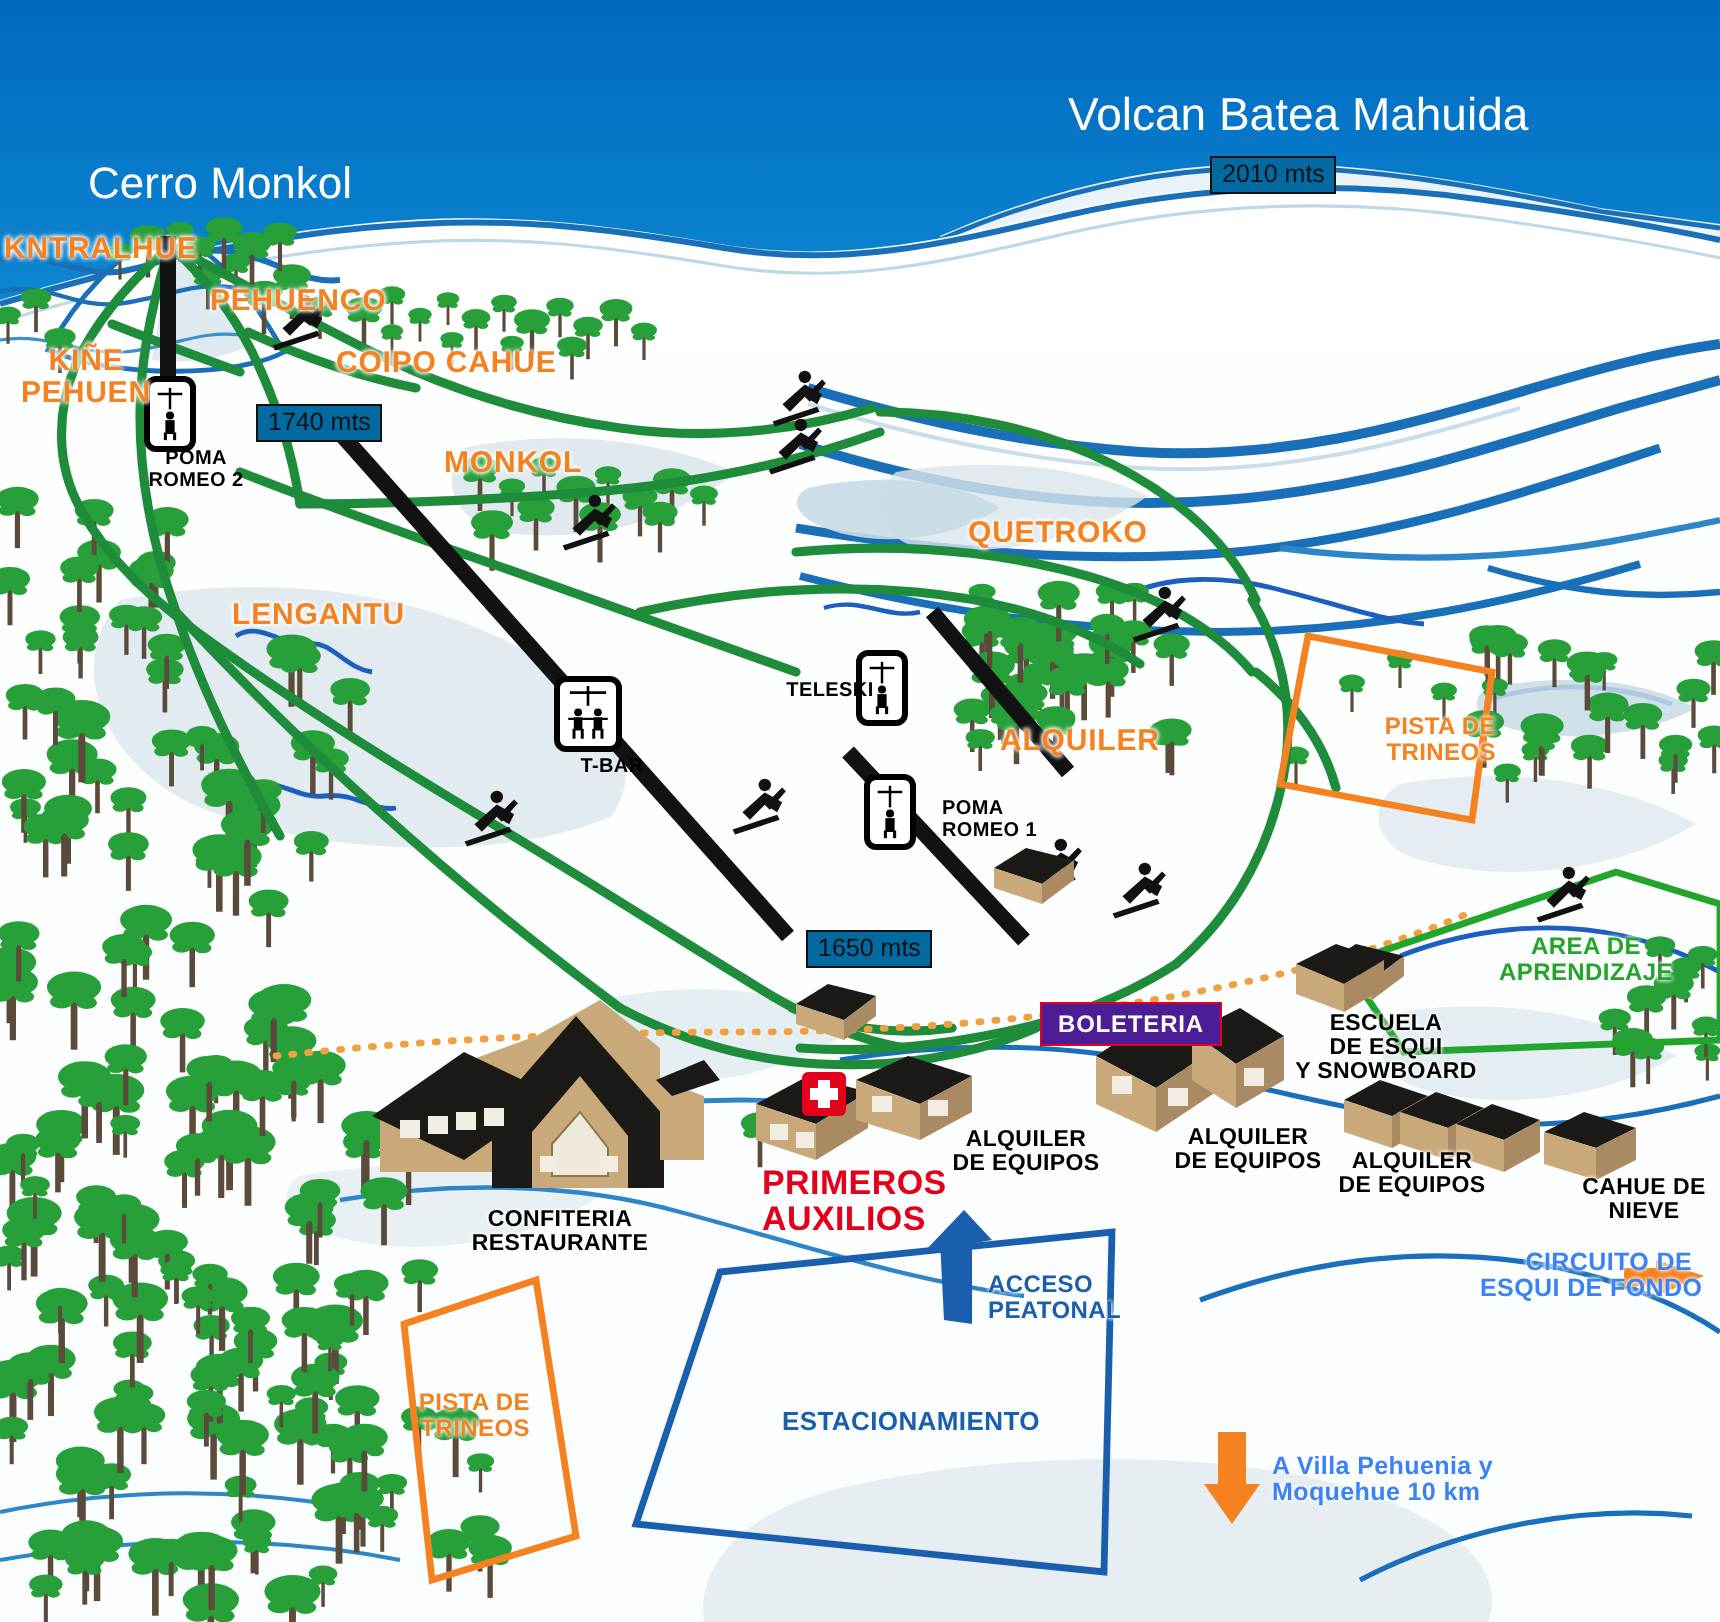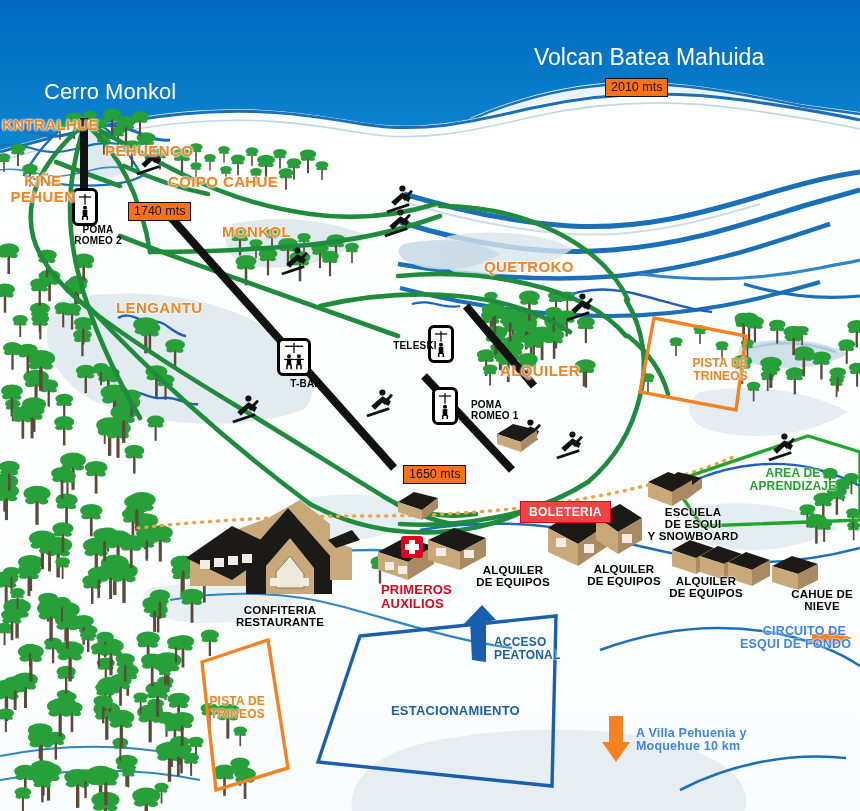--- a/index.html
+++ b/index.html
@@ -10,35 +10,35 @@
   }
   #map svg.layer{position:absolute;left:0;top:0;width:860px;height:811px;}
   .lbl{position:absolute;white-space:pre;line-height:1.05;}
   .run-name{color:#F58220;font-weight:bold;font-size:15px;letter-spacing:.4px;
             text-shadow:0 0 2px #fff,0 0 2px #fff,0 0 3px #fff;}
   .peak-name{color:#ffffff;font-size:22px;font-weight:normal;}
   .peak-name.big{font-size:23px;}
   .lift-name{color:#000;font-weight:bold;font-size:10px;text-align:center;letter-spacing:.2px;margin-left:12px;}
   .bld-name{color:#000;font-weight:bold;font-size:11.5px;text-align:center;letter-spacing:.2px;
             text-shadow:0 0 2px #fff,0 0 2px #fff;}
-  .red-name{color:#E2001A;font-weight:bold;font-size:13px;letter-spacing:.2px;
+  .red-name{color:#E2001A;font-weight:bold;font-size:17px;letter-spacing:.2px;
             text-shadow:0 0 2px #fff,0 0 2px #fff;}
   .orange-name{color:#F58220;font-weight:bold;font-size:12px;text-align:right;letter-spacing:.2px;
             text-shadow:0 0 2px #fff,0 0 2px #fff;}
   .green-name{color:#22A52B;font-weight:bold;font-size:12px;text-align:center;letter-spacing:.2px;
             text-shadow:0 0 2px #fff,0 0 2px #fff;}
   .blue-name{color:#1A5FAE;font-weight:bold;font-size:13px;text-align:center;letter-spacing:.2px;
             text-shadow:0 0 2px #fff,0 0 2px #fff;}
   .blue-name2{color:#1A5FAE;font-weight:bold;font-size:12px;letter-spacing:.2px;
             text-shadow:0 0 2px #fff,0 0 2px #fff;}
   .dir-name{color:#3b82f6;font-weight:bold;font-size:12.5px;letter-spacing:.2px;
             text-shadow:0 0 2px #fff,0 0 2px #fff;}
-  .elev{position:absolute;background:#f97316;border:1.6px solid #111;color:#111;
+  .elev{position:absolute;background:#0369a1;border:1.6px solid #111;color:#111;
         font-size:12.5px;font-weight:normal;padding:1px 5px 2px 5px;white-space:nowrap;}
-  .ticket{position:absolute;background:#ef4444;color:#fff;font-weight:bold;font-size:12px;
+  .ticket{position:absolute;background:#4c1d95;color:#fff;font-weight:bold;font-size:12px;
           padding:3px 8px 3px 8px;letter-spacing:.4px;border:1px solid #E2001A;}
   .liftbox{position:absolute;width:26px;height:38px;background:#fff;border:3px solid #000;
            border-radius:6px;box-sizing:border-box;}
 </style>
 </head>
 <body>
 
 <div id="map">
 
   <svg class="layer" viewBox="0 0 860 811">

